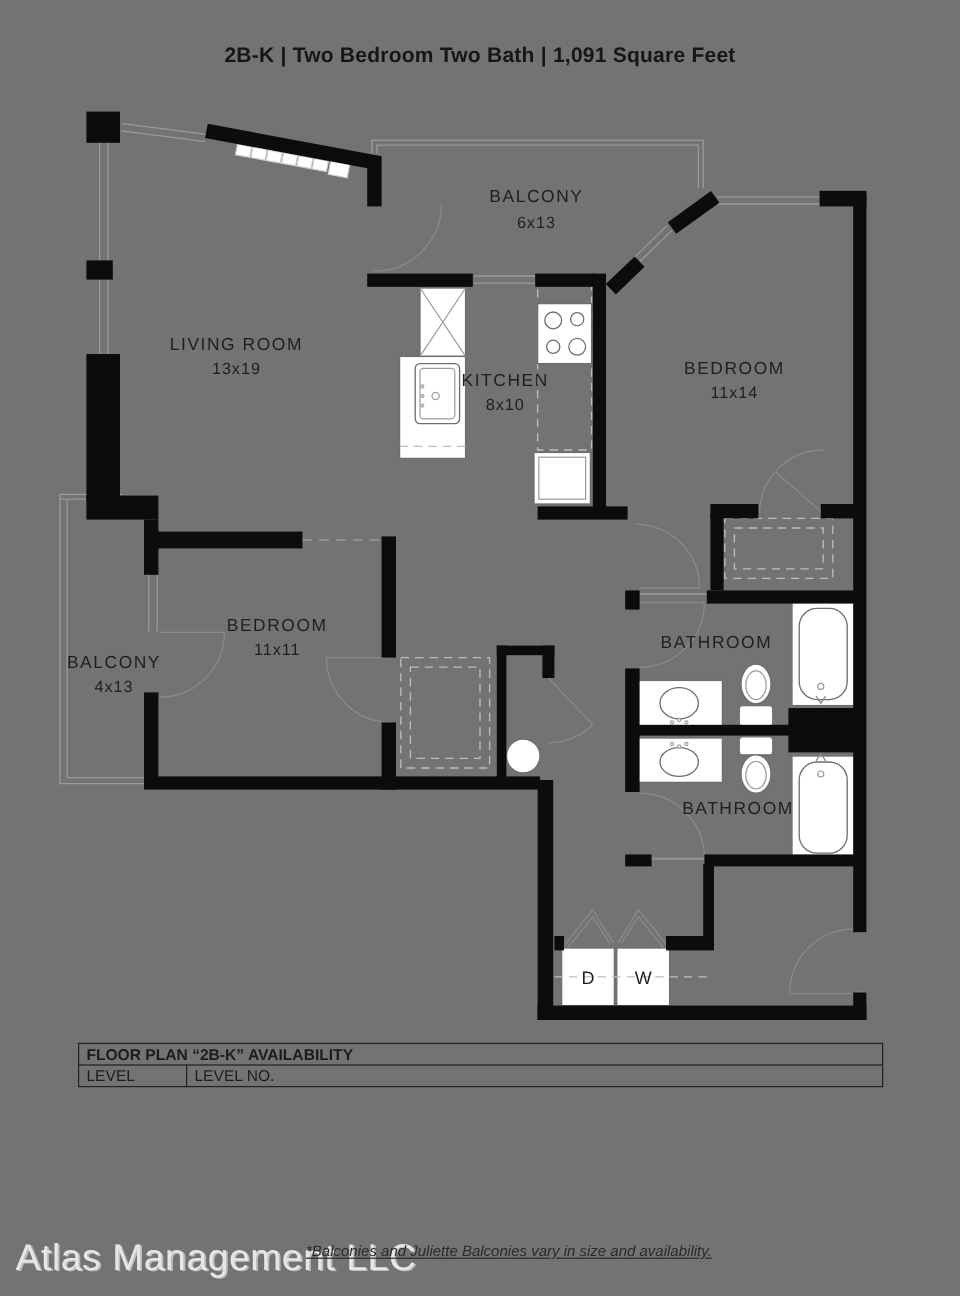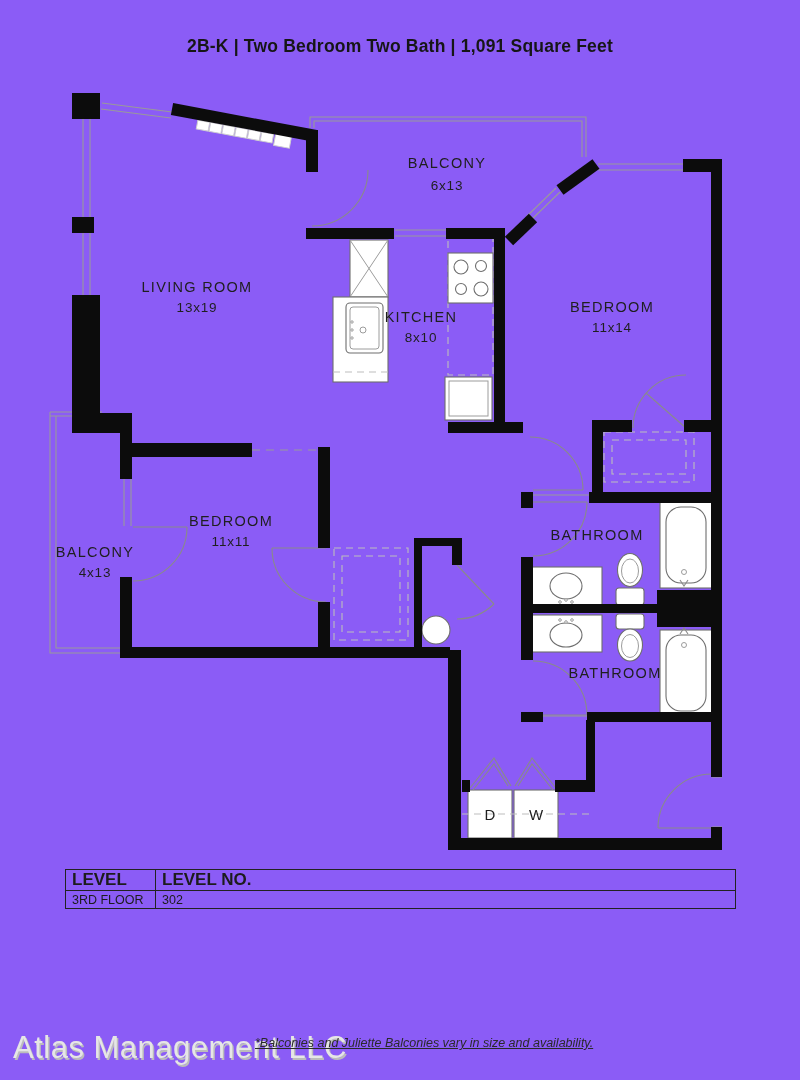--- a/index.html
+++ b/index.html
@@ -1,16 +1,16 @@
 <!DOCTYPE html>
 <html><head>
 <meta charset="utf-8">
 <style>
   html,body{margin:0;padding:0;background:#fff;}
-  .canvas{position:relative;width:800px;height:1080px;background:#8b5cf6;overflow:hidden;
+  .canvas{position:relative;width:800px;height:1080px;background:#737373;overflow:hidden;
           font-family:"Liberation Sans",sans-serif;}
   .plan-title{position:absolute;top:36px;left:0;width:800px;text-align:center;
               font-size:17.5px;font-weight:bold;color:#161616;letter-spacing:.2px;}
   svg{position:absolute;top:0;left:0;}
   .wall{fill:#0c0c0c;}
   .wline{stroke:#0c0c0c;fill:none;}
   .thin{stroke:#9a9a9a;stroke-width:1.1;fill:none;}
   .fix{stroke:#6e6e6e;stroke-width:1.1;fill:#fff;}
   .fixl{stroke:#9c9c9c;stroke-width:1;fill:#fff;}
   .dash{stroke:#bdbdbd;stroke-width:1.1;fill:none;stroke-dasharray:7 5;}
@@ -20,21 +20,21 @@
   .lbl{font-family:"Liberation Sans",sans-serif;font-size:14.5px;fill:#1f1f1f;
        letter-spacing:1.3px;text-anchor:middle;}
   .dims{font-family:"Liberation Sans",sans-serif;font-size:13.5px;fill:#1f1f1f;
        letter-spacing:.8px;text-anchor:middle;}
   .wd{font-family:"Liberation Sans",sans-serif;font-size:15px;fill:#1f1f1f;text-anchor:middle;}
   .avail{position:absolute;left:65px;top:869px;width:671px;border-collapse:collapse;
          table-layout:fixed;font-size:12.5px;color:#1c1c1c;}
   .avail td{border:1.5px solid #222;height:17px;padding:0 0 0 6px;vertical-align:middle;
             white-space:nowrap;overflow:hidden;}
   .avail .t{font-weight:bold;font-size:13px;}
-  .avail .h{font-weight:bold;font-size:17px;}
+  .avail .h{font-weight:normal;font-size:13px;}
   .col-level{width:90px;}
   .watermark{position:absolute;left:13px;top:1030px;font-size:31px;color:#e6e6e6;
              letter-spacing:.5px;text-shadow:1.5px 1.5px 0 #bcbcbc;white-space:nowrap;}
   .footnote{position:absolute;left:255px;top:1036px;font-size:12.5px;font-style:italic;
             color:#2a2a2a;white-space:nowrap;text-decoration:underline;}
 </style>
 </head>
 <body>
 
 <div class="canvas">
@@ -257,27 +257,26 @@
       <text class="wd" x="536" y="820">W</text>
     </g>
   </svg>
 
   <table class="avail">
     <colgroup>
         <col class="col-level">
         <col>
       </colgroup>
     <tbody>
+        <tr>
+      <td class="t" colspan="2">FLOOR PLAN “2B-K” AVAILABILITY</td>
+    </tr>
     <tr>
       <td class="h">LEVEL</td>
       <td class="h">LEVEL NO.</td>
     </tr>
-    <tr>
-      <td>3RD FLOOR</td>
-      <td>302</td>
-    </tr>
   </tbody>
     </table>
 
   <div class="watermark">Atlas Management LLC</div>
   <div class="footnote">*Balconies and Juliette Balconies vary in size and availability.</div>
 
 </div>
 
 </body></html>

